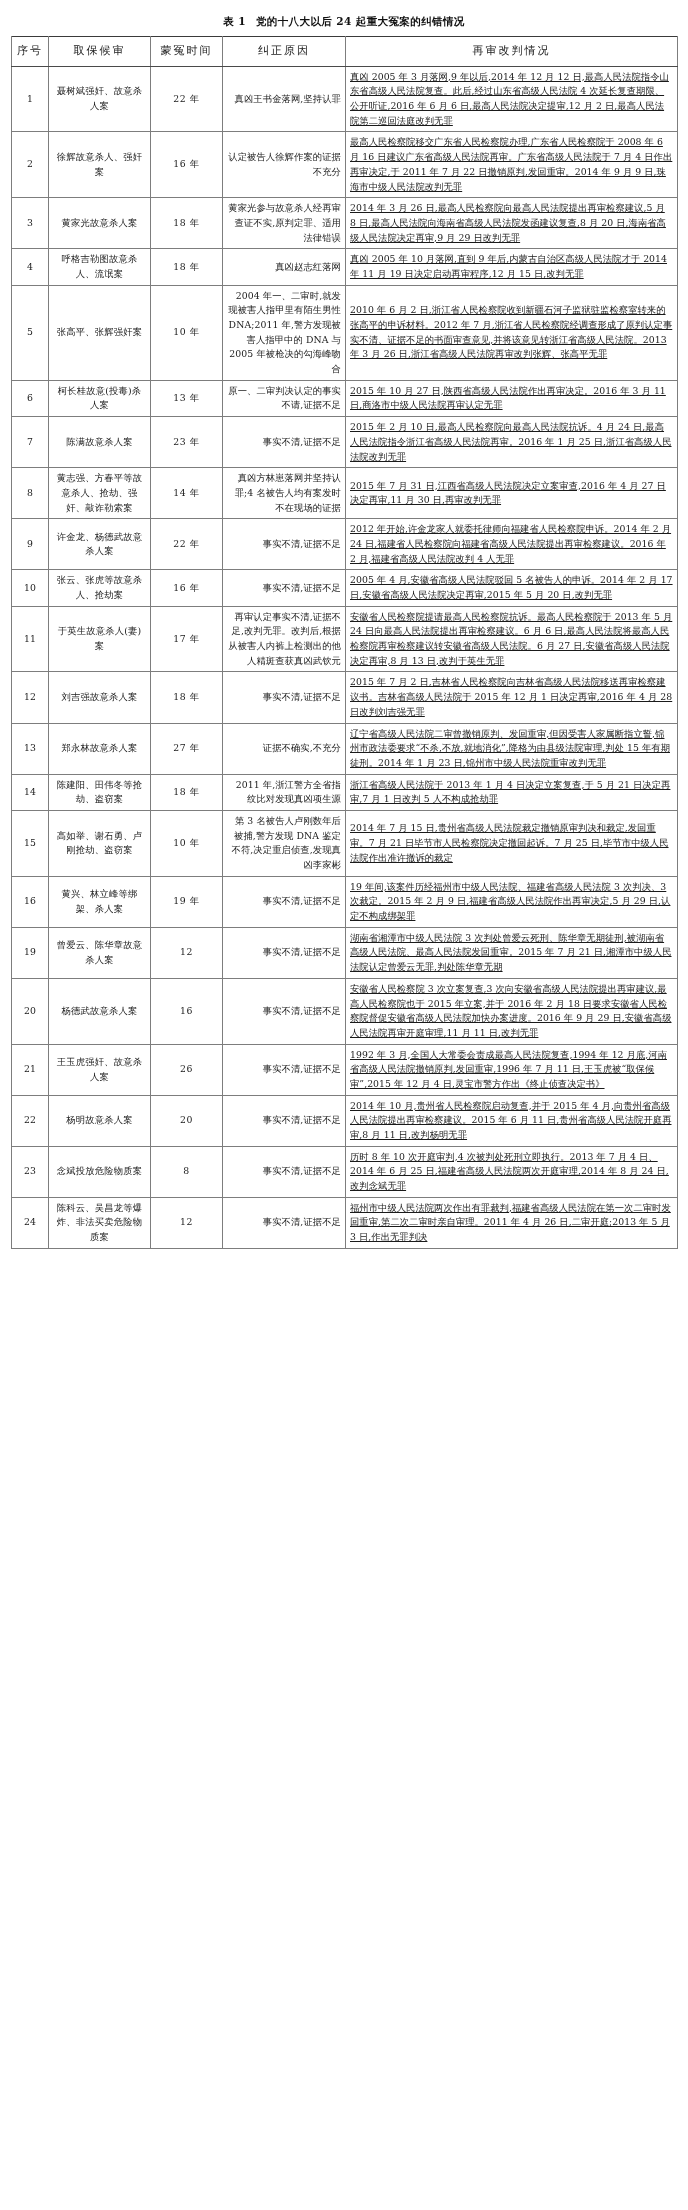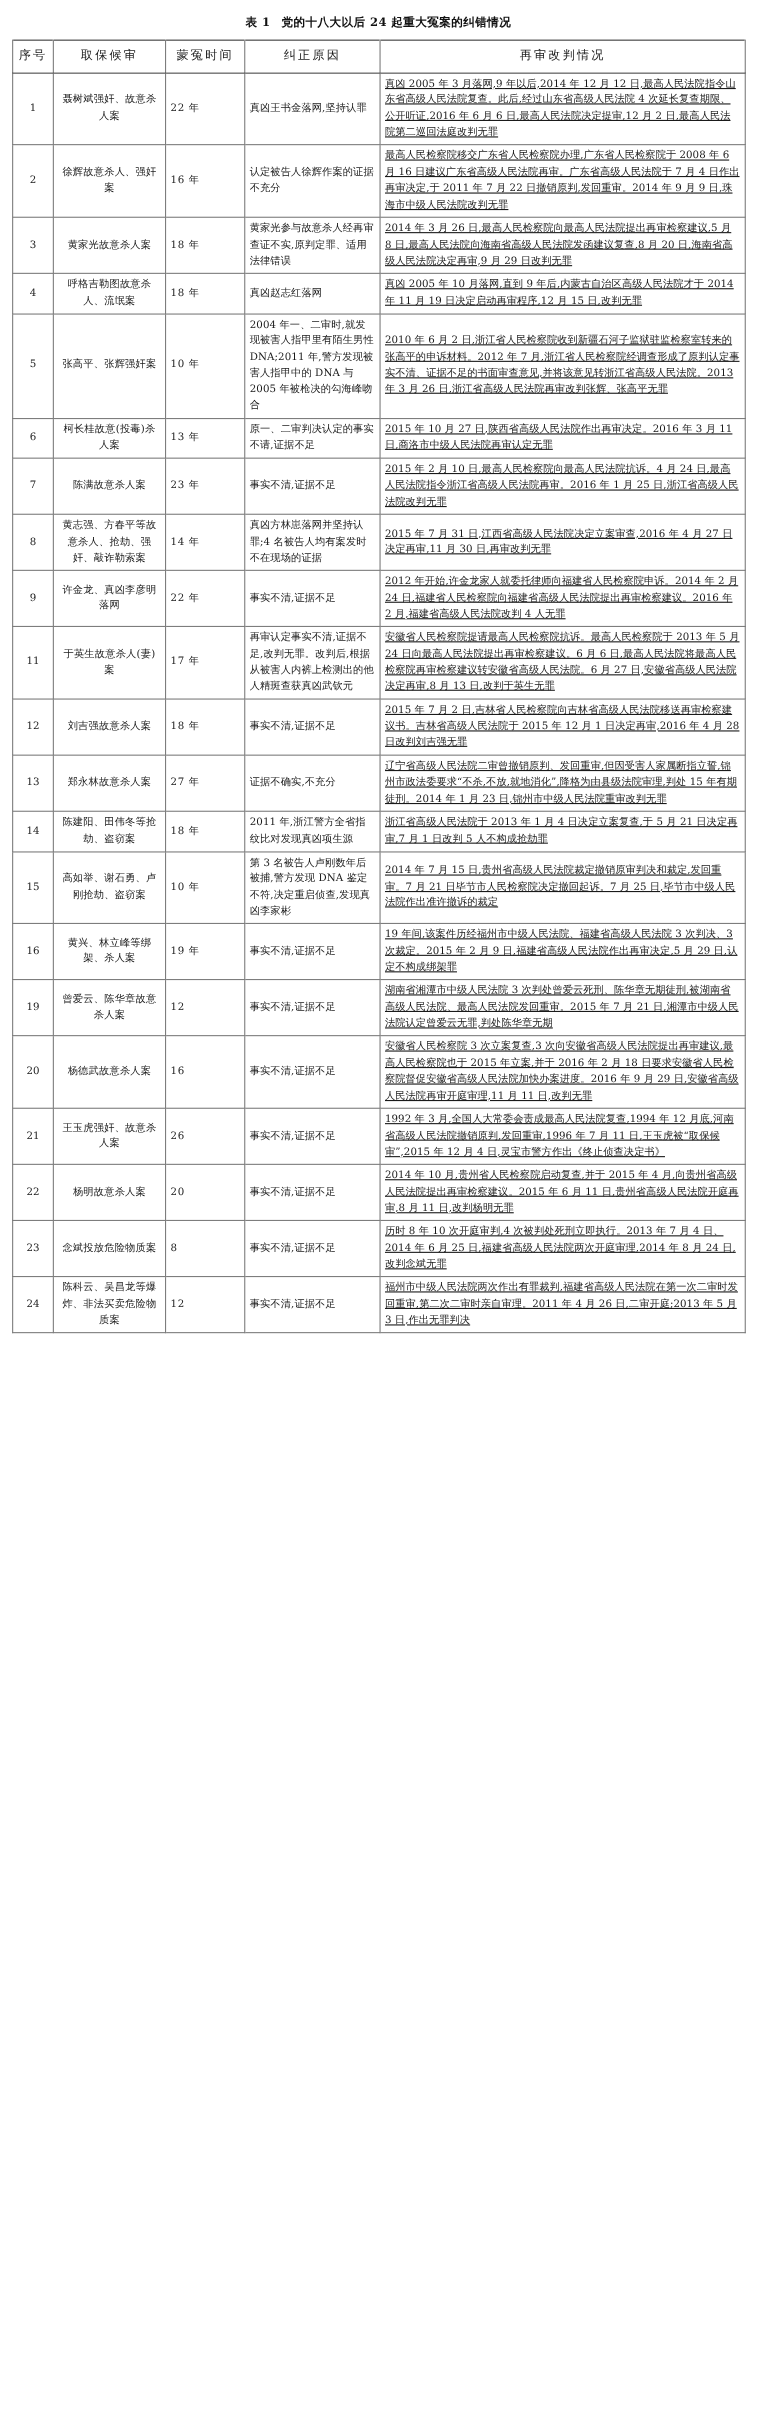--- a/index.html
+++ b/index.html
@@ -69,25 +69,26 @@
     font-size:9.6px;
     font-family:"DejaVu Serif","Liberation Serif",serif;
   }
   .cell-name{
     text-align:center;
     padding-left:7px;
     padding-right:5px;
     letter-spacing:.2px;
   }
   .cell-years{
+    text-align:center;
     letter-spacing:.6px;
     margin-left:44px;
   }
   .cell-reason{
-    text-align:left;
+    text-align:right;
     padding-left:6px;
     padding-right:4px;
     letter-spacing:.1px;
   }
   .cell-retrial{
     text-align:left;
     padding-left:7px;
     padding-right:6px;
     letter-spacing:.05px;
     text-decoration:underline;
@@ -172,24 +173,31 @@
         </tr>
         <tr>
           <td class="cell-idx">8</td>
           <td class="cell-name">黄志强、方春平等故意杀人、抢劫、强奸、敲诈勒索案</td>
           <td class="cell-years">14 年</td>
           <td class="cell-reason">真凶方林崽落网并坚持认罪;4 名被告人均有案发时不在现场的证据</td>
           <td class="cell-retrial">2015 年 7 月 31 日,江西省高级人民法院决定立案审查,2016 年 4 月 27 日决定再审,11 月 30 日,再审改判无罪</td>
         </tr>
         <tr class="thick-sep">
           <td class="cell-idx">9</td>
-          <td class="cell-name">许金龙、真凶李彦明落网</td>
+          <td class="cell-name">许金龙、杨德武故意杀人案</td>
           <td class="cell-years">22 年</td>
           <td class="cell-reason">事实不清,证据不足</td>
           <td class="cell-retrial">2012 年开始,许金龙家人就委托律师向福建省人民检察院申诉。2014 年 2 月 24 日,福建省人民检察院向福建省高级人民法院提出再审检察建议。2016 年 2 月,福建省高级人民法院改判 4 人无罪</td>
+        </tr>
+        <tr>
+          <td class="cell-idx">10</td>
+          <td class="cell-name">张云、张虎等故意杀人、抢劫案</td>
+          <td class="cell-years">16 年</td>
+          <td class="cell-reason">事实不清,证据不足</td>
+          <td class="cell-retrial">2005 年 4 月,安徽省高级人民法院驳回 5 名被告人的申诉。2014 年 2 月 17 日,安徽省高级人民法院决定再审,2015 年 5 月 20 日,改判无罪</td>
         </tr>
         <tr>
           <td class="cell-idx">11</td>
           <td class="cell-name">于英生故意杀人(妻)案</td>
           <td class="cell-years">17 年</td>
           <td class="cell-reason">再审认定事实不清,证据不足,改判无罪。改判后,根据从被害人内裤上检测出的他人精斑查获真凶武钦元</td>
           <td class="cell-retrial">安徽省人民检察院提请最高人民检察院抗诉。最高人民检察院于 2013 年 5 月 24 日向最高人民法院提出再审检察建议。6 月 6 日,最高人民法院将最高人民检察院再审检察建议转安徽省高级人民法院。6 月 27 日,安徽省高级人民法院决定再审,8 月 13 日,改判于英生无罪</td>
         </tr>
         <tr>
           <td class="cell-idx">12</td>

